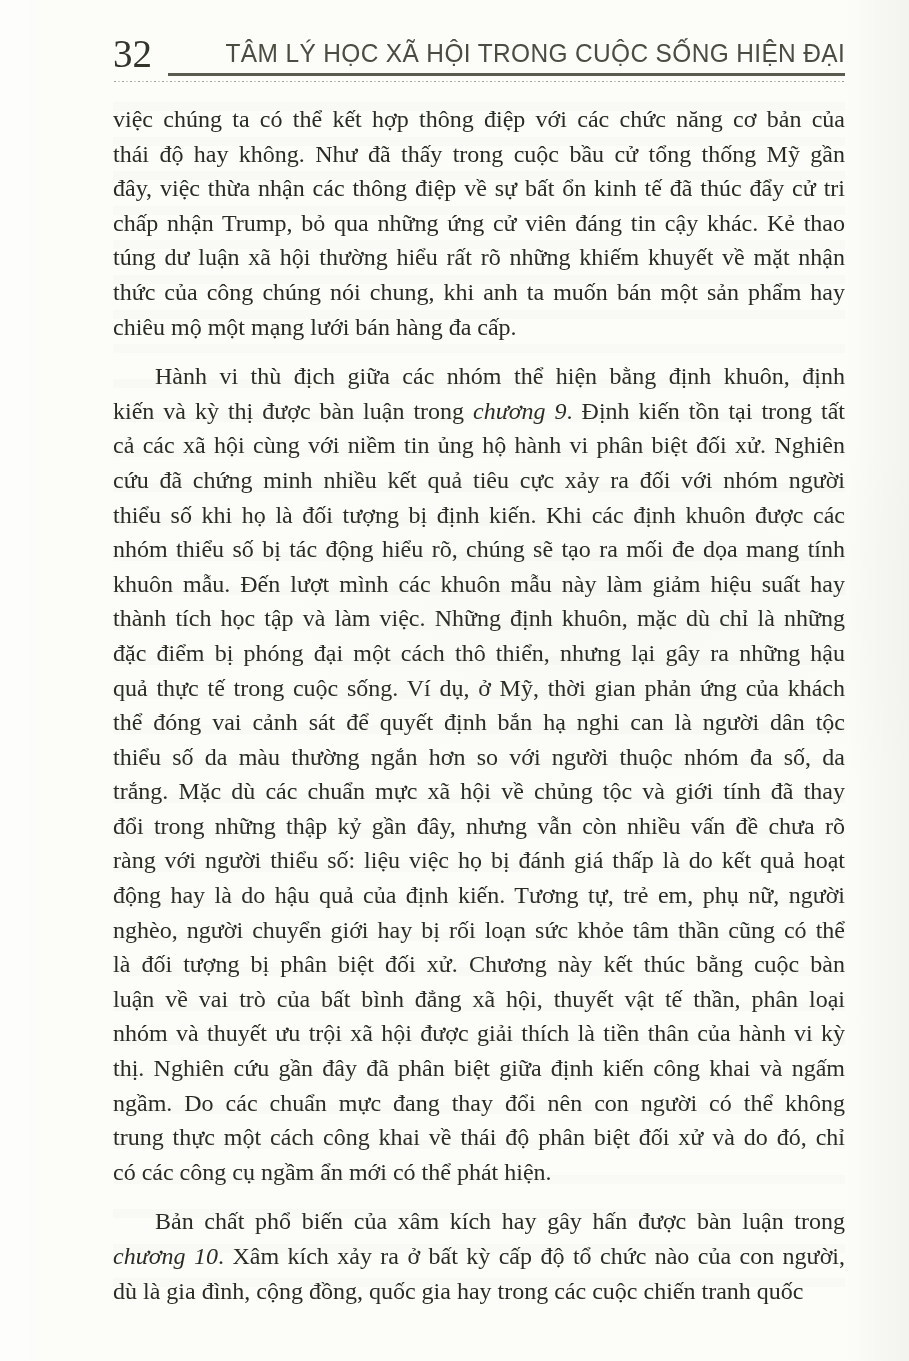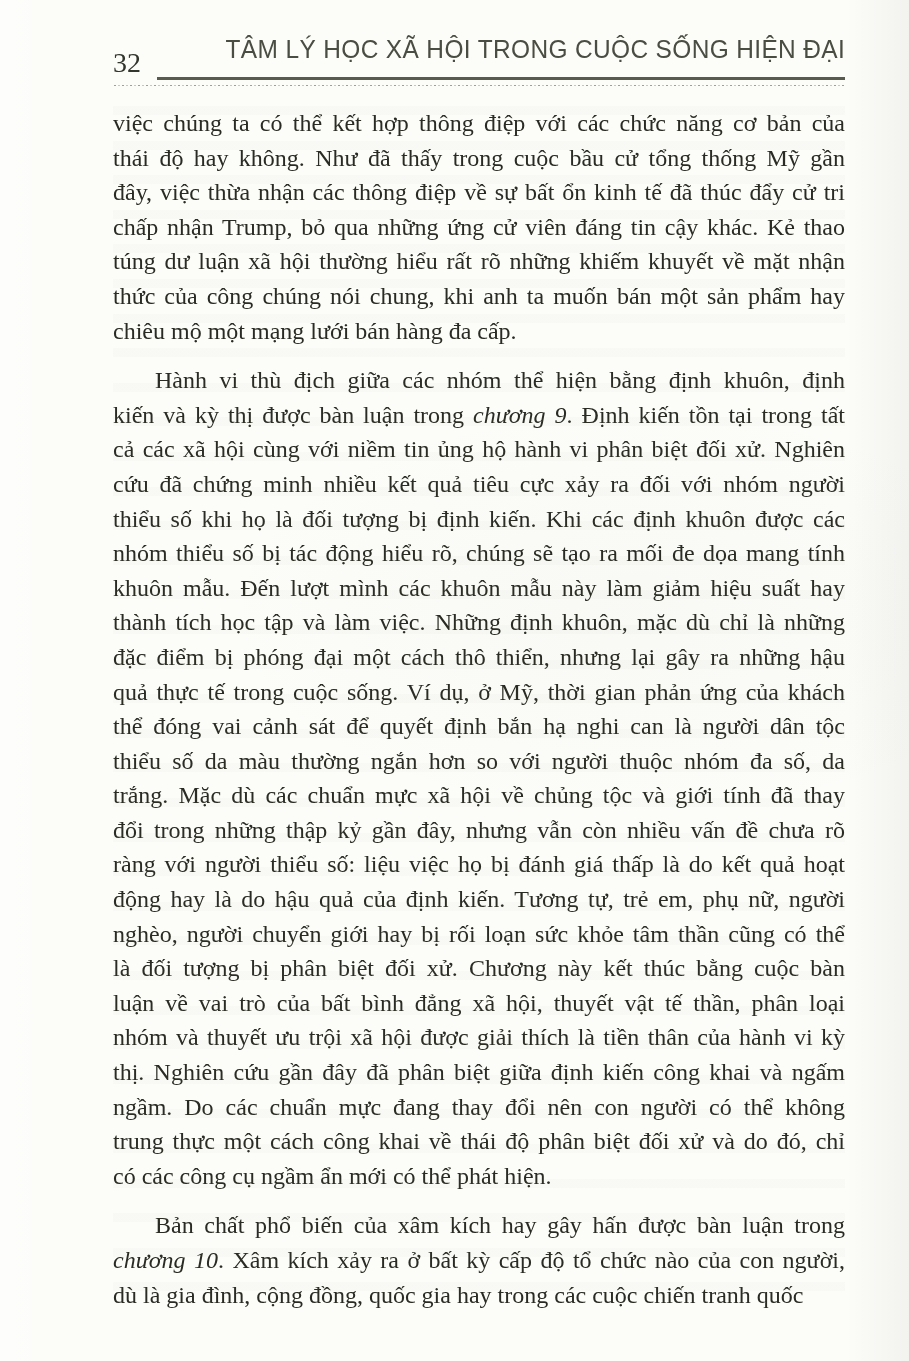--- a/index.html
+++ b/index.html
@@ -23,30 +23,30 @@
       linear-gradient(to right, rgba(255,255,255,0.5) 0%, rgba(0,0,0,0) 5%, rgba(0,0,0,0) 93%, rgba(0,0,0,0.04) 100%),
       radial-gradient(ellipse 600px 300px at 70% 45%, rgba(140,155,115,0.03), rgba(0,0,0,0) 70%),
       var(--paper);
   }
   .header {
     display: flex;
     align-items: flex-end;
     padding: 34px 64px 0 113px;
   }
   .page-number {
-    font-size: 28px;
+    font-size: 39px;
     line-height: 1;
     padding-right: 16px;
     padding-bottom: 3px;
     color: #32352b;
   }
   .title-wrap {
     flex: 1;
     border-bottom: 3px solid var(--rule);
-    padding-bottom: 12px;
+    padding-bottom: 4px;
     text-align: right;
     min-width: 0;
   }
   .running-title {
     display: inline-block;
     font-family: "Liberation Sans", "DejaVu Sans", sans-serif;
     font-size: 26px;
     letter-spacing: 0.4px;
     white-space: nowrap;
     color: var(--header-ink);

